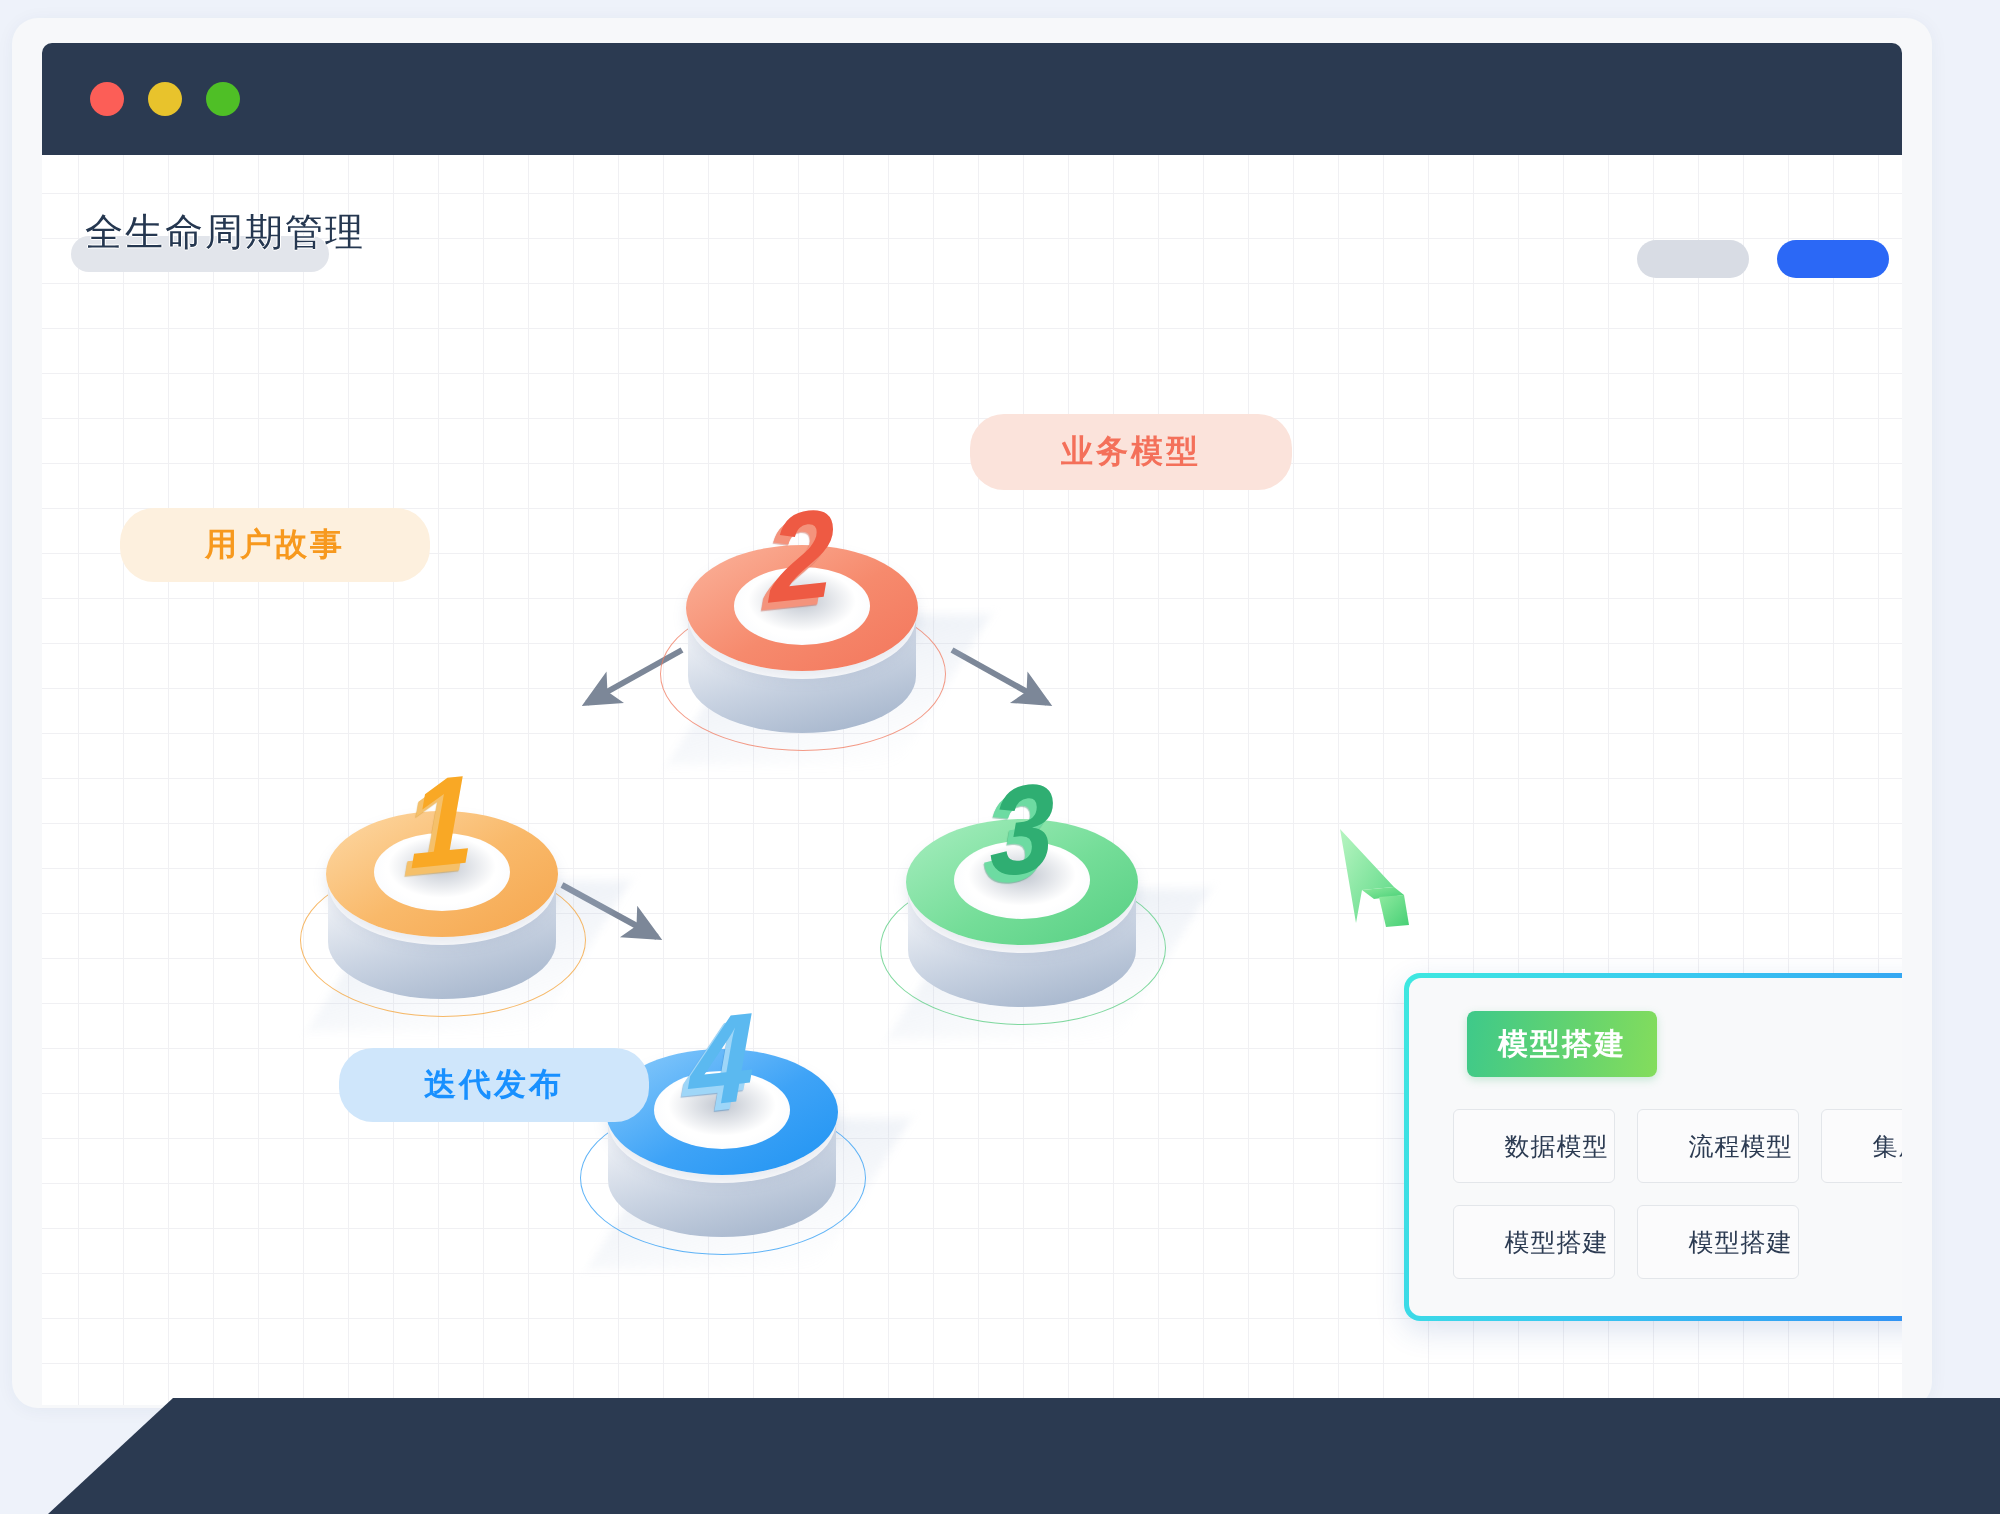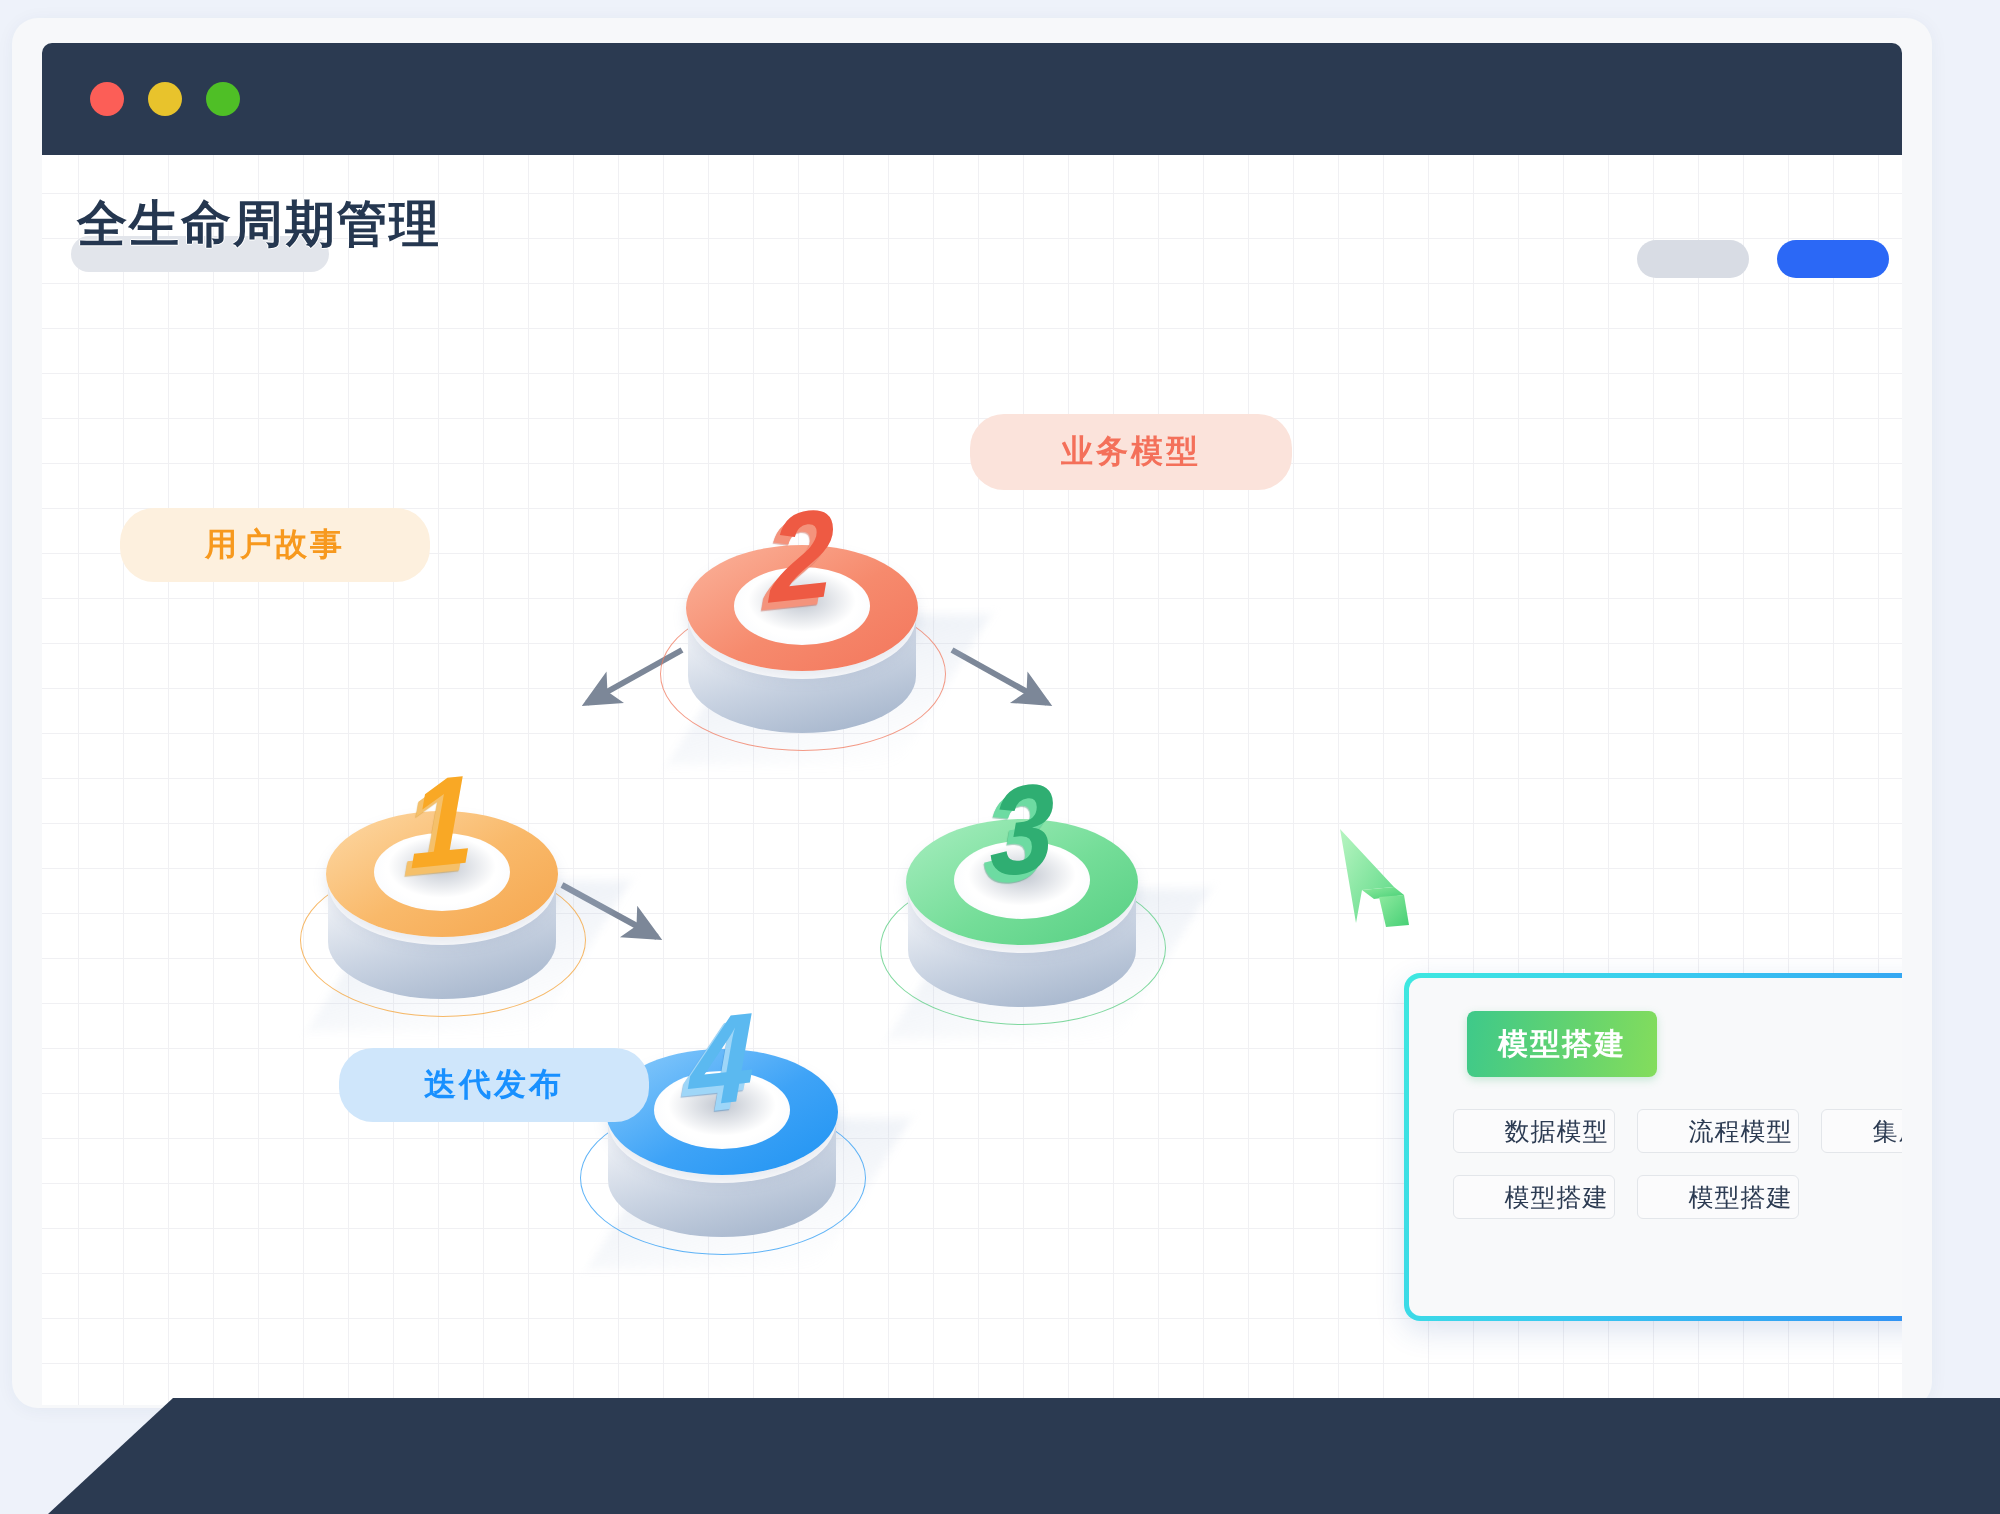--- a/index.html
+++ b/index.html
@@ -38,21 +38,21 @@
     overflow:hidden;
   }
 
   
   #page-title-wrap{position:absolute;left:65px;top:176px;}
   #title-highlight{
     position:absolute;left:-6px;top:42px;width:258px;height:36px;
     background:#e2e5eb;border-radius:18px;
   }
   #page-title{
-    position:relative;margin:0;font-size:50px;line-height:60px;font-weight:bold;
+    position:relative;margin:8px;font-size:38px;line-height:60px;font-weight:normal;
     color:#253750;letter-spacing:2px;white-space:nowrap;
     text-shadow:0 1px 0 #fff, 1px 0 0 #fff, -1px 0 0 #fff, 0 -1px 0 #fff;
   }
 
   
   .hdr-btn{position:absolute;height:38px;border-radius:19px;border:none;padding:0;}
   #btn-secondary{left:1625px;top:222px;width:112px;background:#d8dce4;}
   #btn-primary{left:1765px;top:222px;width:112px;background:#2b68f6;}
 
   
@@ -142,21 +142,21 @@
     display:inline-flex;align-items:center;justify-content:center;
     width:190px;height:66px;border-radius:8px;
     background:linear-gradient(100deg,#3ec98a 0%,#64d36f 55%,#84dd5c 100%);
     color:#ffffff;font-size:30px;font-weight:bold;letter-spacing:2px;
     box-shadow:0 3px 8px rgba(60,180,110,.25);
     margin-left:14px;
   }
   #panel-chips{margin-top:32px;display:flex;flex-wrap:wrap;gap:22px 22px;width:530px;}
   .chip{
     display:flex;align-items:center;justify-content:center;
-    width:162px;height:44px;box-sizing:border-box;
+    width:162px;height:74px;box-sizing:border-box;
     background:#fbfbfc;border:1.5px solid #e3e6ea;border-radius:6px;
     color:#2c3b52;font-size:25px;letter-spacing:1px;padding-left:45px;
   }
 
   
   #panel-flag{
     position:absolute;left:1690px;top:768px;width:330px;height:450px;z-index:5;
   }
 
   

